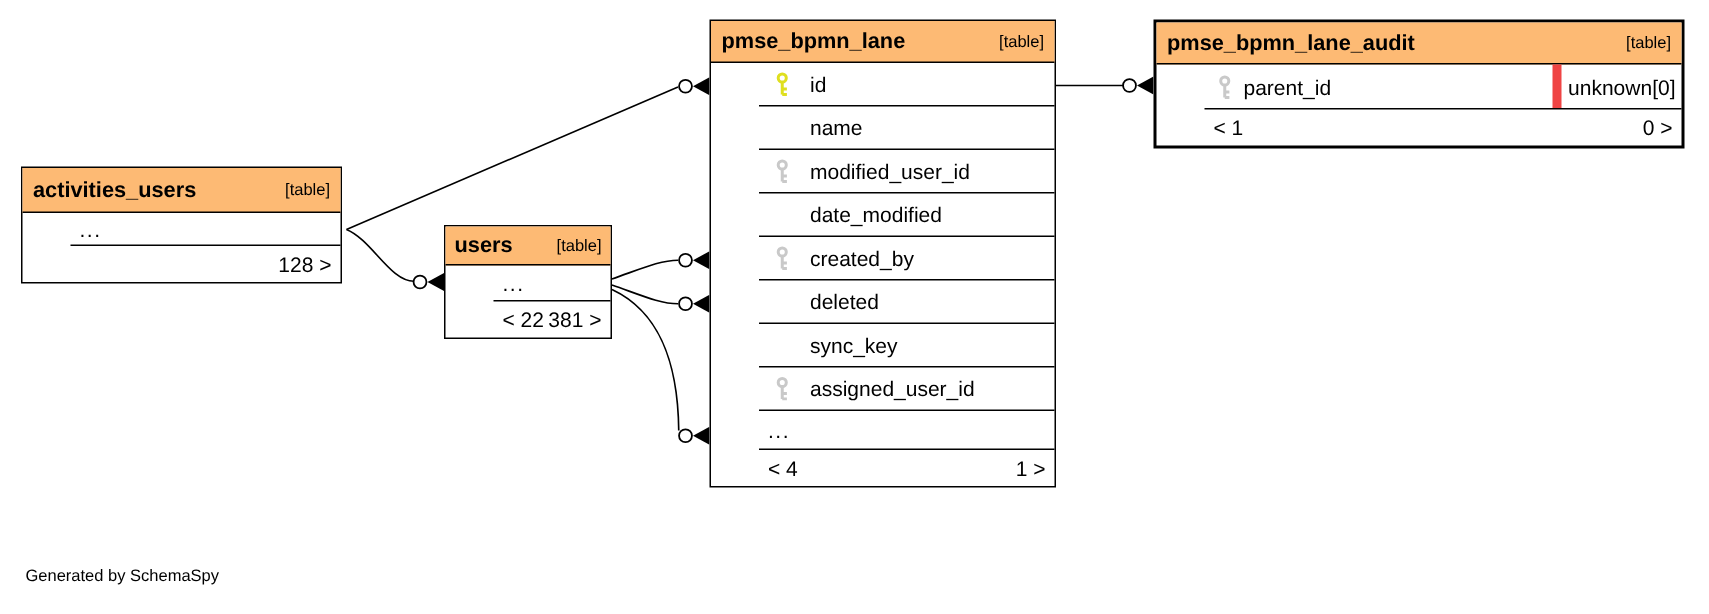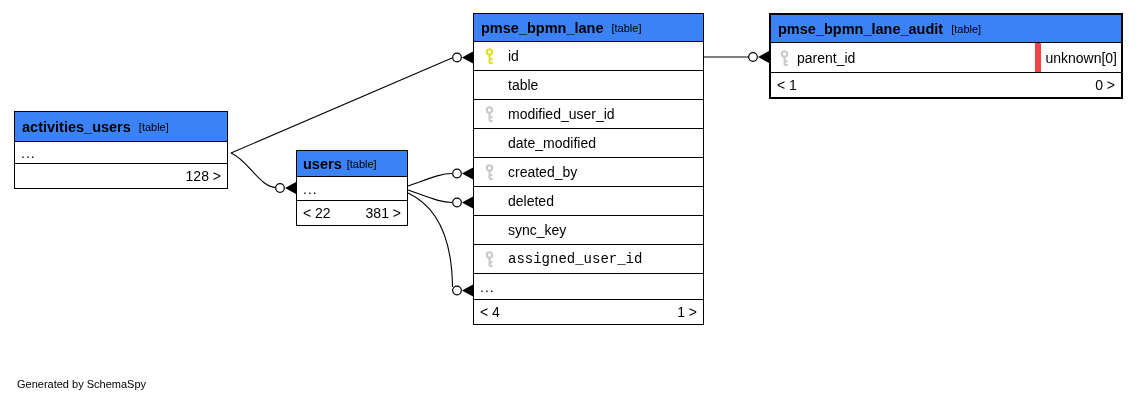--- a/index.html
+++ b/index.html
@@ -1,24 +1,24 @@
 <!DOCTYPE html>
 <html><head>
 <meta charset="utf-8">
 <style>
   html,body{margin:0;padding:0;background:#fff;}
   #canvas{position:relative;width:1139px;height:409px;background:#ffffff;overflow:hidden;
           font-family:"Liberation Sans",sans-serif;color:#000;}
   .tbl{position:absolute;background:#fff;border:1px solid #000;box-sizing:border-box;font-size:14px;}
   .tbl-focus{border-width:2.5px;}
-  .hdr{display:flex;justify-content:flex-start;align-items:center;background:#3b82f6;
+  .hdr{display:flex;justify-content:space-between;align-items:center;background:#fdba74;
        border-bottom:1px solid #000;padding:0 7px;box-sizing:border-box;}
   .hdr .ttl{font-weight:bold;font-size:14.5px;white-space:nowrap;}
   .hdr .tag{font-weight:normal;font-size:11px;margin-left:8px;white-space:nowrap;}
-  .row{display:flex;align-items:center;border-bottom:1px solid #000;box-sizing:border-box;}
+  .row{display:flex;align-items:center;border-bottom:1px solid #000;box-sizing:border-box;margin-left:32px;}
   .row:last-child{border-bottom:none;}
   .keycell{width:34px;padding-left:10px;box-sizing:border-box;display:flex;align-items:center;flex:0 0 auto;}
   .keycell.none svg{visibility:hidden;}
   .keycell svg{display:block;}
   .key-pk path, .key-pk circle{stroke:#dfdf1f;}
   .key-fk path, .key-fk circle{stroke:#c9c9c9;}
   .colname{white-space:nowrap;}
   .typecell{margin-left:auto;border-left:6px solid #ef4444;align-self:stretch;display:flex;
             align-items:center;justify-content:center;padding:0 4px;white-space:nowrap;}
   .dots{padding-left:6px;letter-spacing:1px;}
@@ -106,21 +106,21 @@
         </svg>
       </span>
       <span class="colname">id</span>
     </div>
     <div class="row" style="height:29px;">
       <span class="keycell none">
           <svg width="11" height="16" viewBox="0 0 11 16">
             <circle cx="5.5" cy="4" r="2.7"></circle>
           </svg>
         </span>
-      <span class="colname">table</span>
+      <span class="colname">name</span>
     </div>
     <div class="row" style="height:29px;">
       <span class="keycell key-fk">
         <svg width="11" height="16" viewBox="0 0 11 16" fill="none" stroke-width="2">
           <circle cx="5.5" cy="4" r="2.7"></circle>
             <path d="M5.5 6.7 V15 M5.5 11.3 H8.6 M5.5 15 H8.6"></path>
         </svg>
       </span>
       <span class="colname">modified_user_id</span>
     </div>
@@ -150,21 +150,21 @@
       <span class="colname">deleted</span>
     </div>
     <div class="row" style="height:29px;">
       <span class="keycell none">
           <svg width="11" height="16" viewBox="0 0 11 16">
             <circle cx="5.5" cy="4" r="2.7"></circle>
           </svg>
         </span>
       <span class="colname">sync_key</span>
     </div>
-    <div class="row" style="height:29px;font-family:Liberation Mono, monospace;">
+    <div class="row" style="height:29px;">
       <span class="keycell key-fk">
         <svg width="11" height="16" viewBox="0 0 11 16" fill="none" stroke-width="2">
           <circle cx="5.5" cy="4" r="2.7"></circle>
             <path d="M5.5 6.7 V15 M5.5 11.3 H8.6 M5.5 15 H8.6"></path>
         </svg>
       </span>
       <span class="colname">assigned_user_id</span>
     </div>
 
     <div class="row" style="height:26px;">

